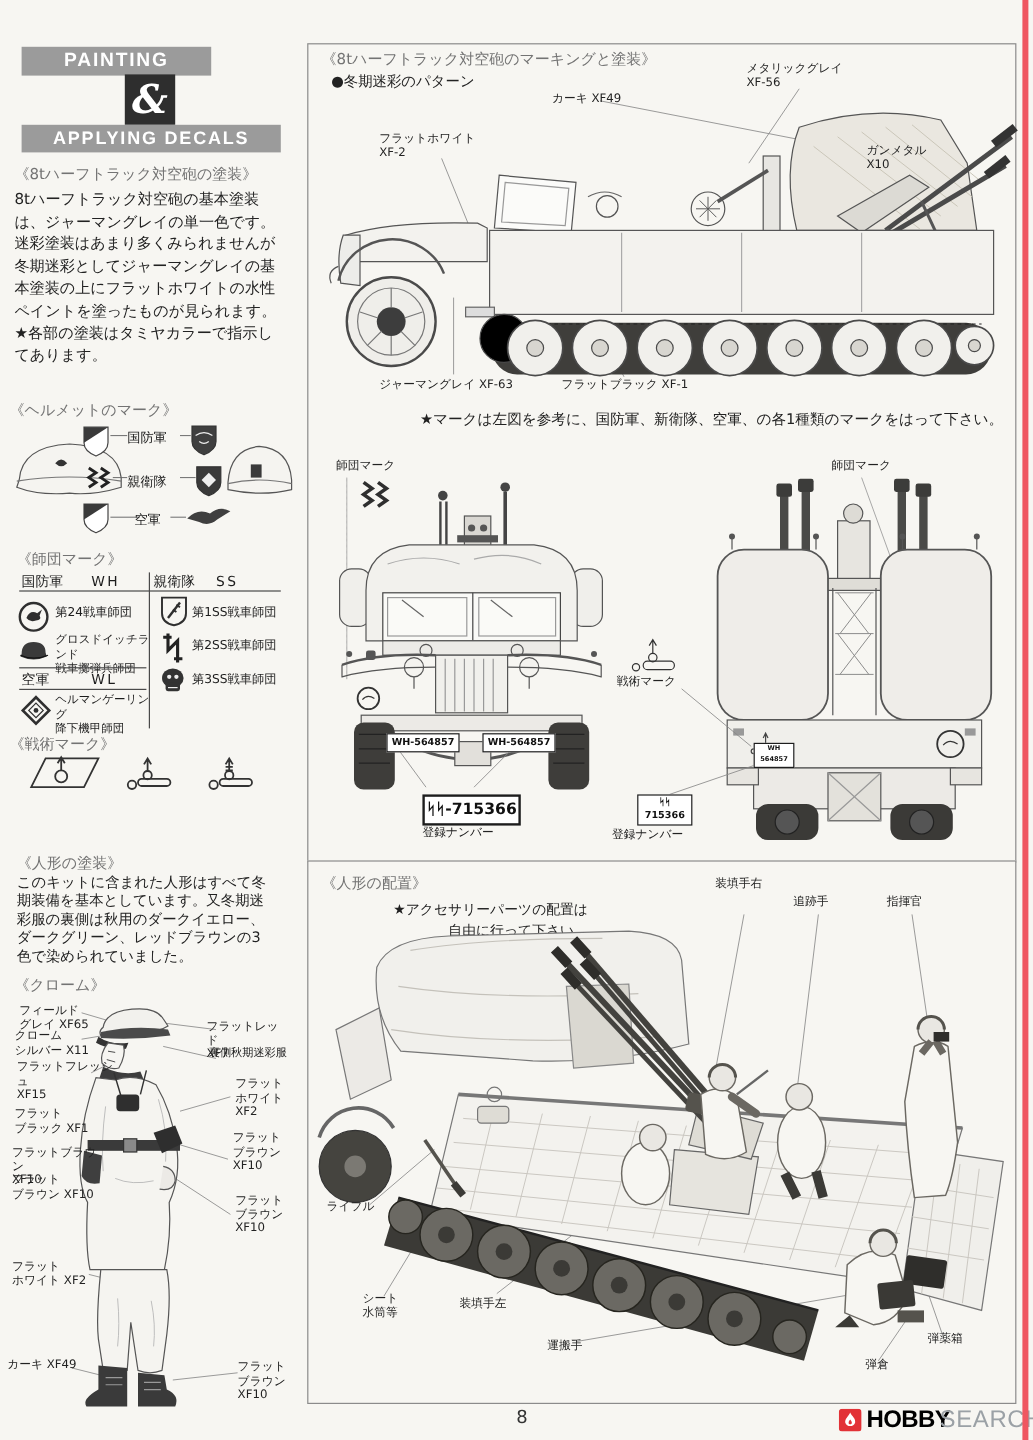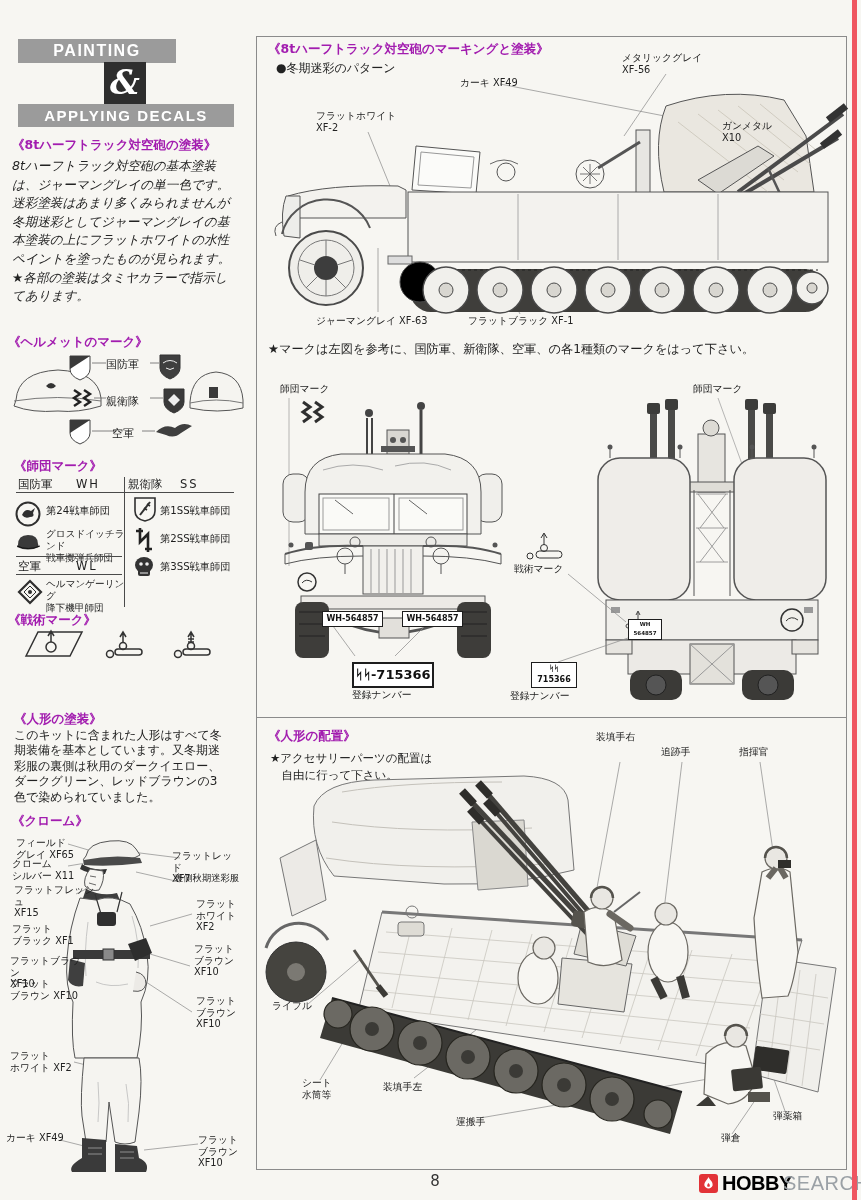--- a/index.html
+++ b/index.html
@@ -1,21 +1,21 @@
 <!DOCTYPE html>
 <html><head>
 <meta charset="utf-8">
 <style>
   html,body{margin:0;padding:0;}
   body{background:#e8e8e6;}
   #page{position:relative;width:861px;height:1200px;background:#f7f6f2;overflow:hidden;
         font-family:"DejaVu Sans",sans-serif;color:#222;}
-  .abs{position:absolute;}
-  .ttl{position:absolute;font-weight:bold;font-size:12.5px;color:#a21caf;white-space:pre-line;}
-  .body-txt{position:absolute;font-size:12.6px;line-height:18.6px;color:#222;white-space:pre-line;font-style:italic;}
+  .abs{position:absolute;text-align:right;}
+  .ttl{position:absolute;font-weight:normal;font-size:12.5px;color:#737373;white-space:pre-line;}
+  .body-txt{position:absolute;font-size:12.6px;line-height:18.6px;color:#222;white-space:pre-line;}
   .body-sm{position:absolute;font-size:12px;line-height:15.4px;color:#222;white-space:pre-line;}
   .lbl{position:absolute;font-size:9.8px;line-height:1.18;color:#222;white-space:pre-line;}
   .lbl-l{text-align:left;}
   .graybar{position:absolute;background:#9b9b9b;color:#fff;font-weight:bold;text-align:center;
            font-family:"Liberation Sans","DejaVu Sans",sans-serif;letter-spacing:1.5px;}
   .box{position:absolute;border:1px solid #8b8b8b;background:#f7f6f2;}
   .plate{position:absolute;background:#fff;border:1px solid #1d1d1d;text-align:center;
          font-weight:bold;color:#111;white-space:pre-line;overflow:hidden;}
   .hline{position:absolute;height:1px;background:#4a4a4a;}
   .vline{position:absolute;width:1px;background:#4a4a4a;}

